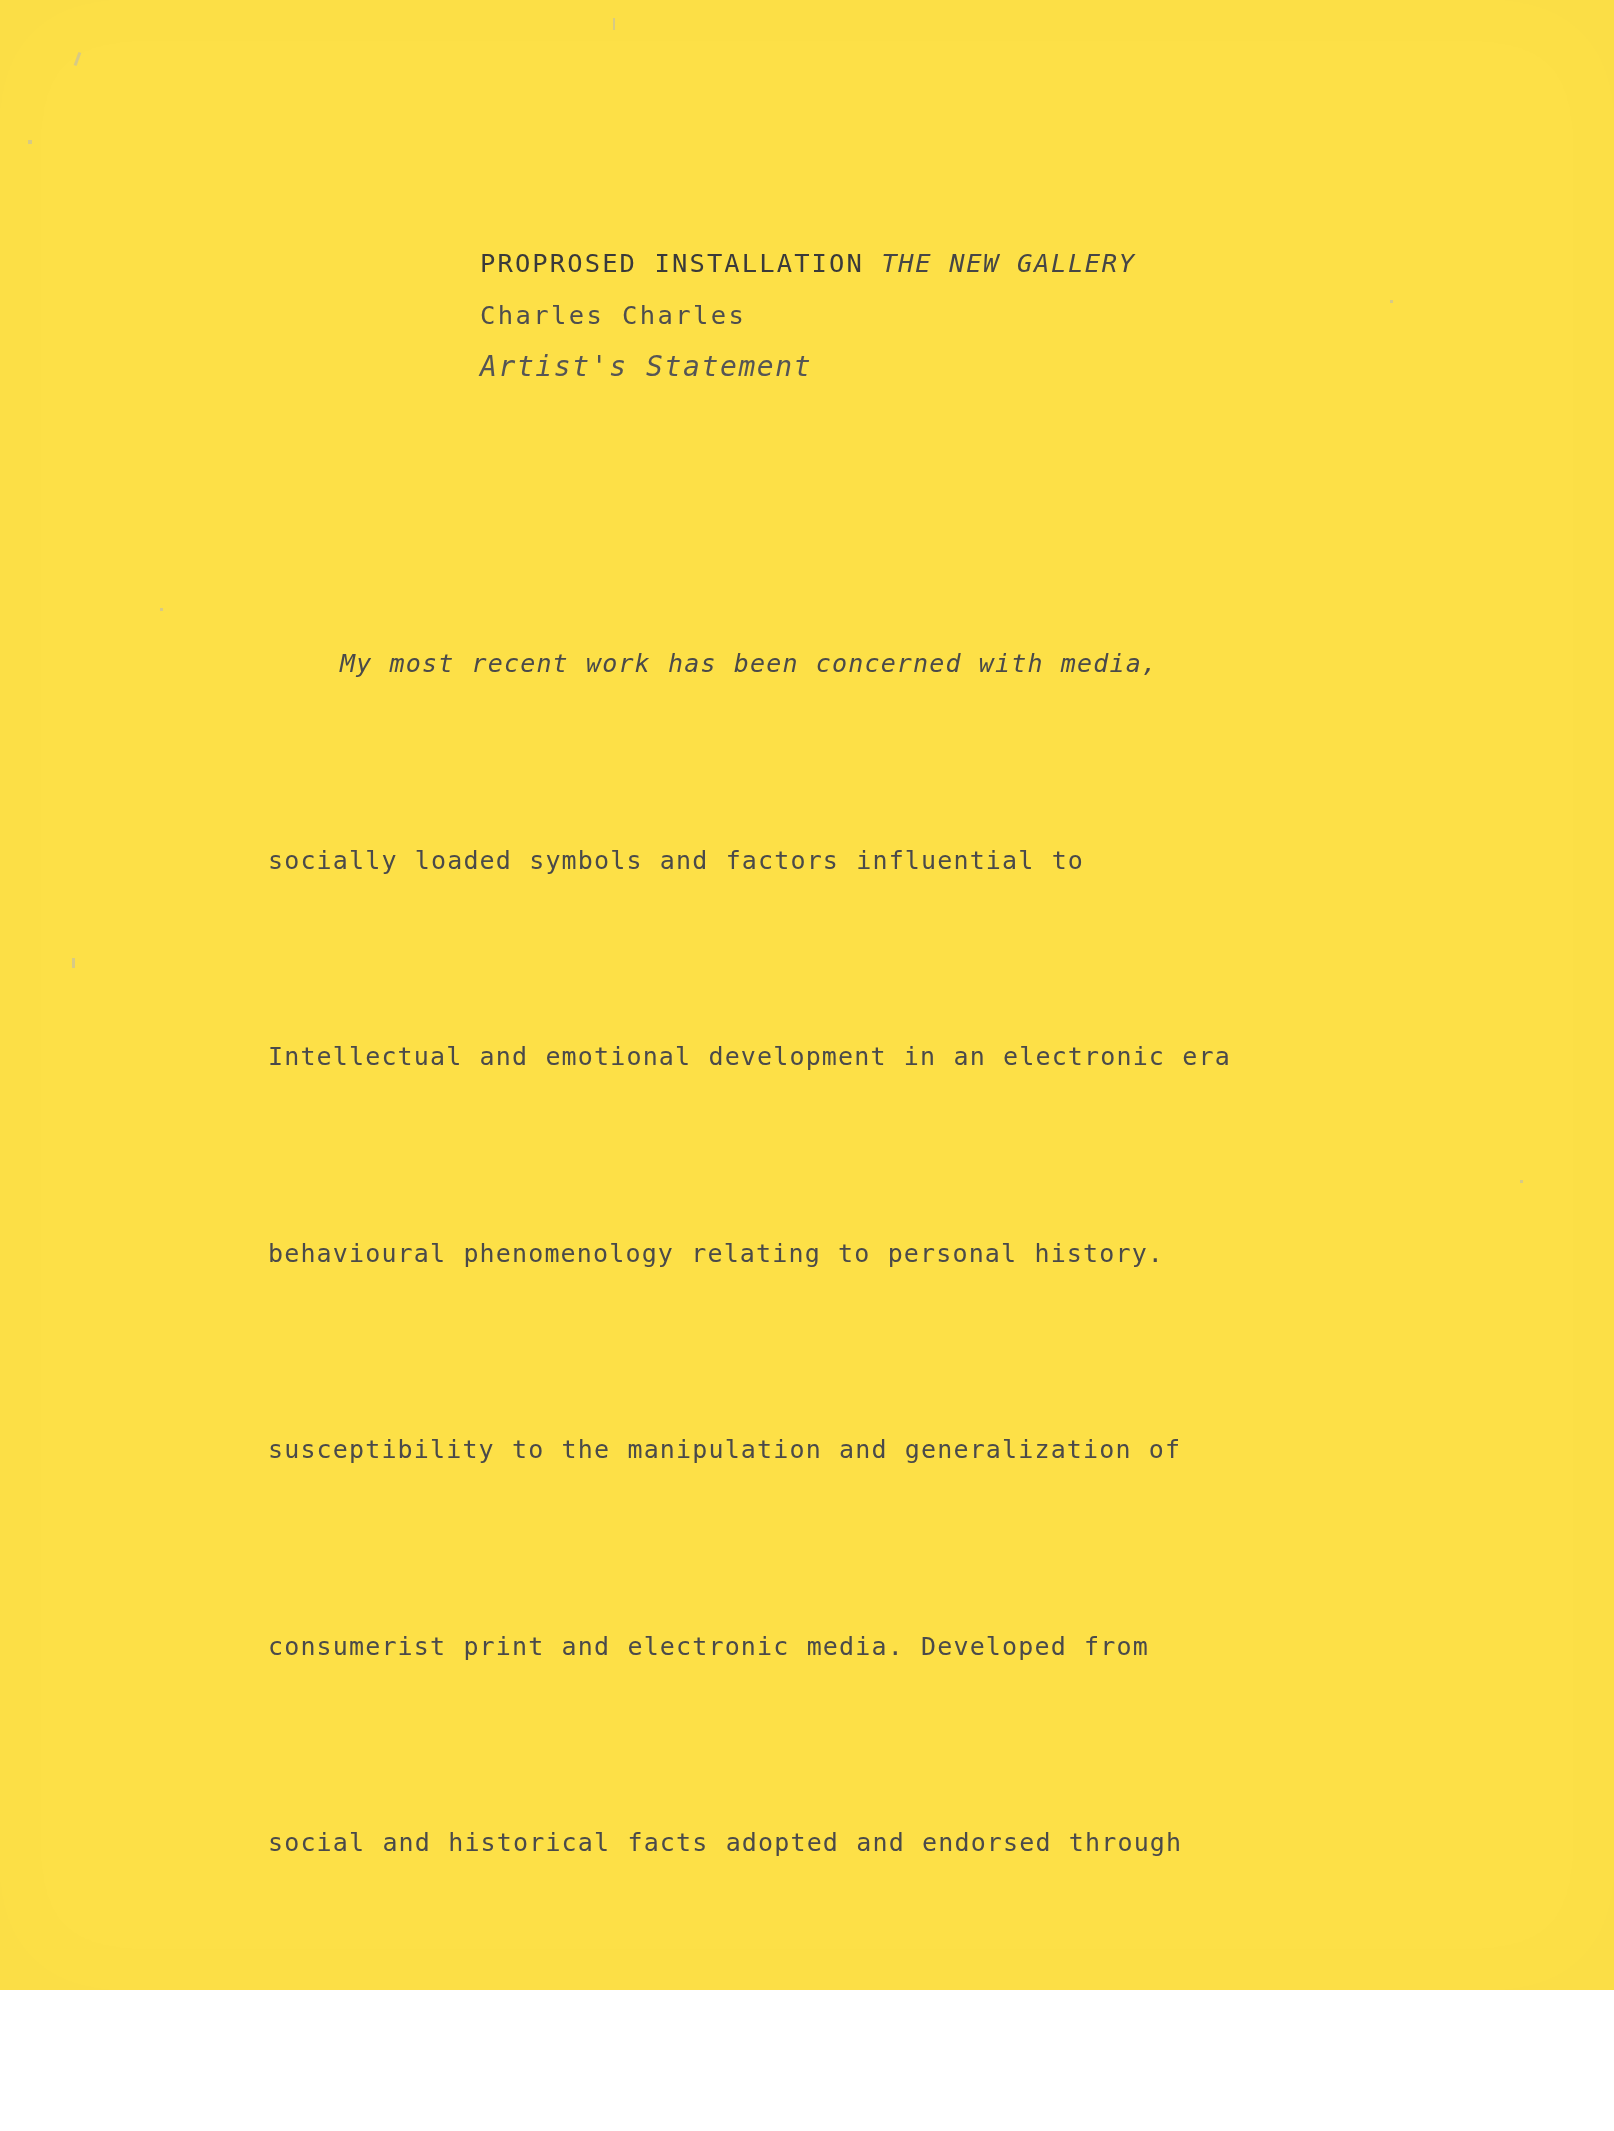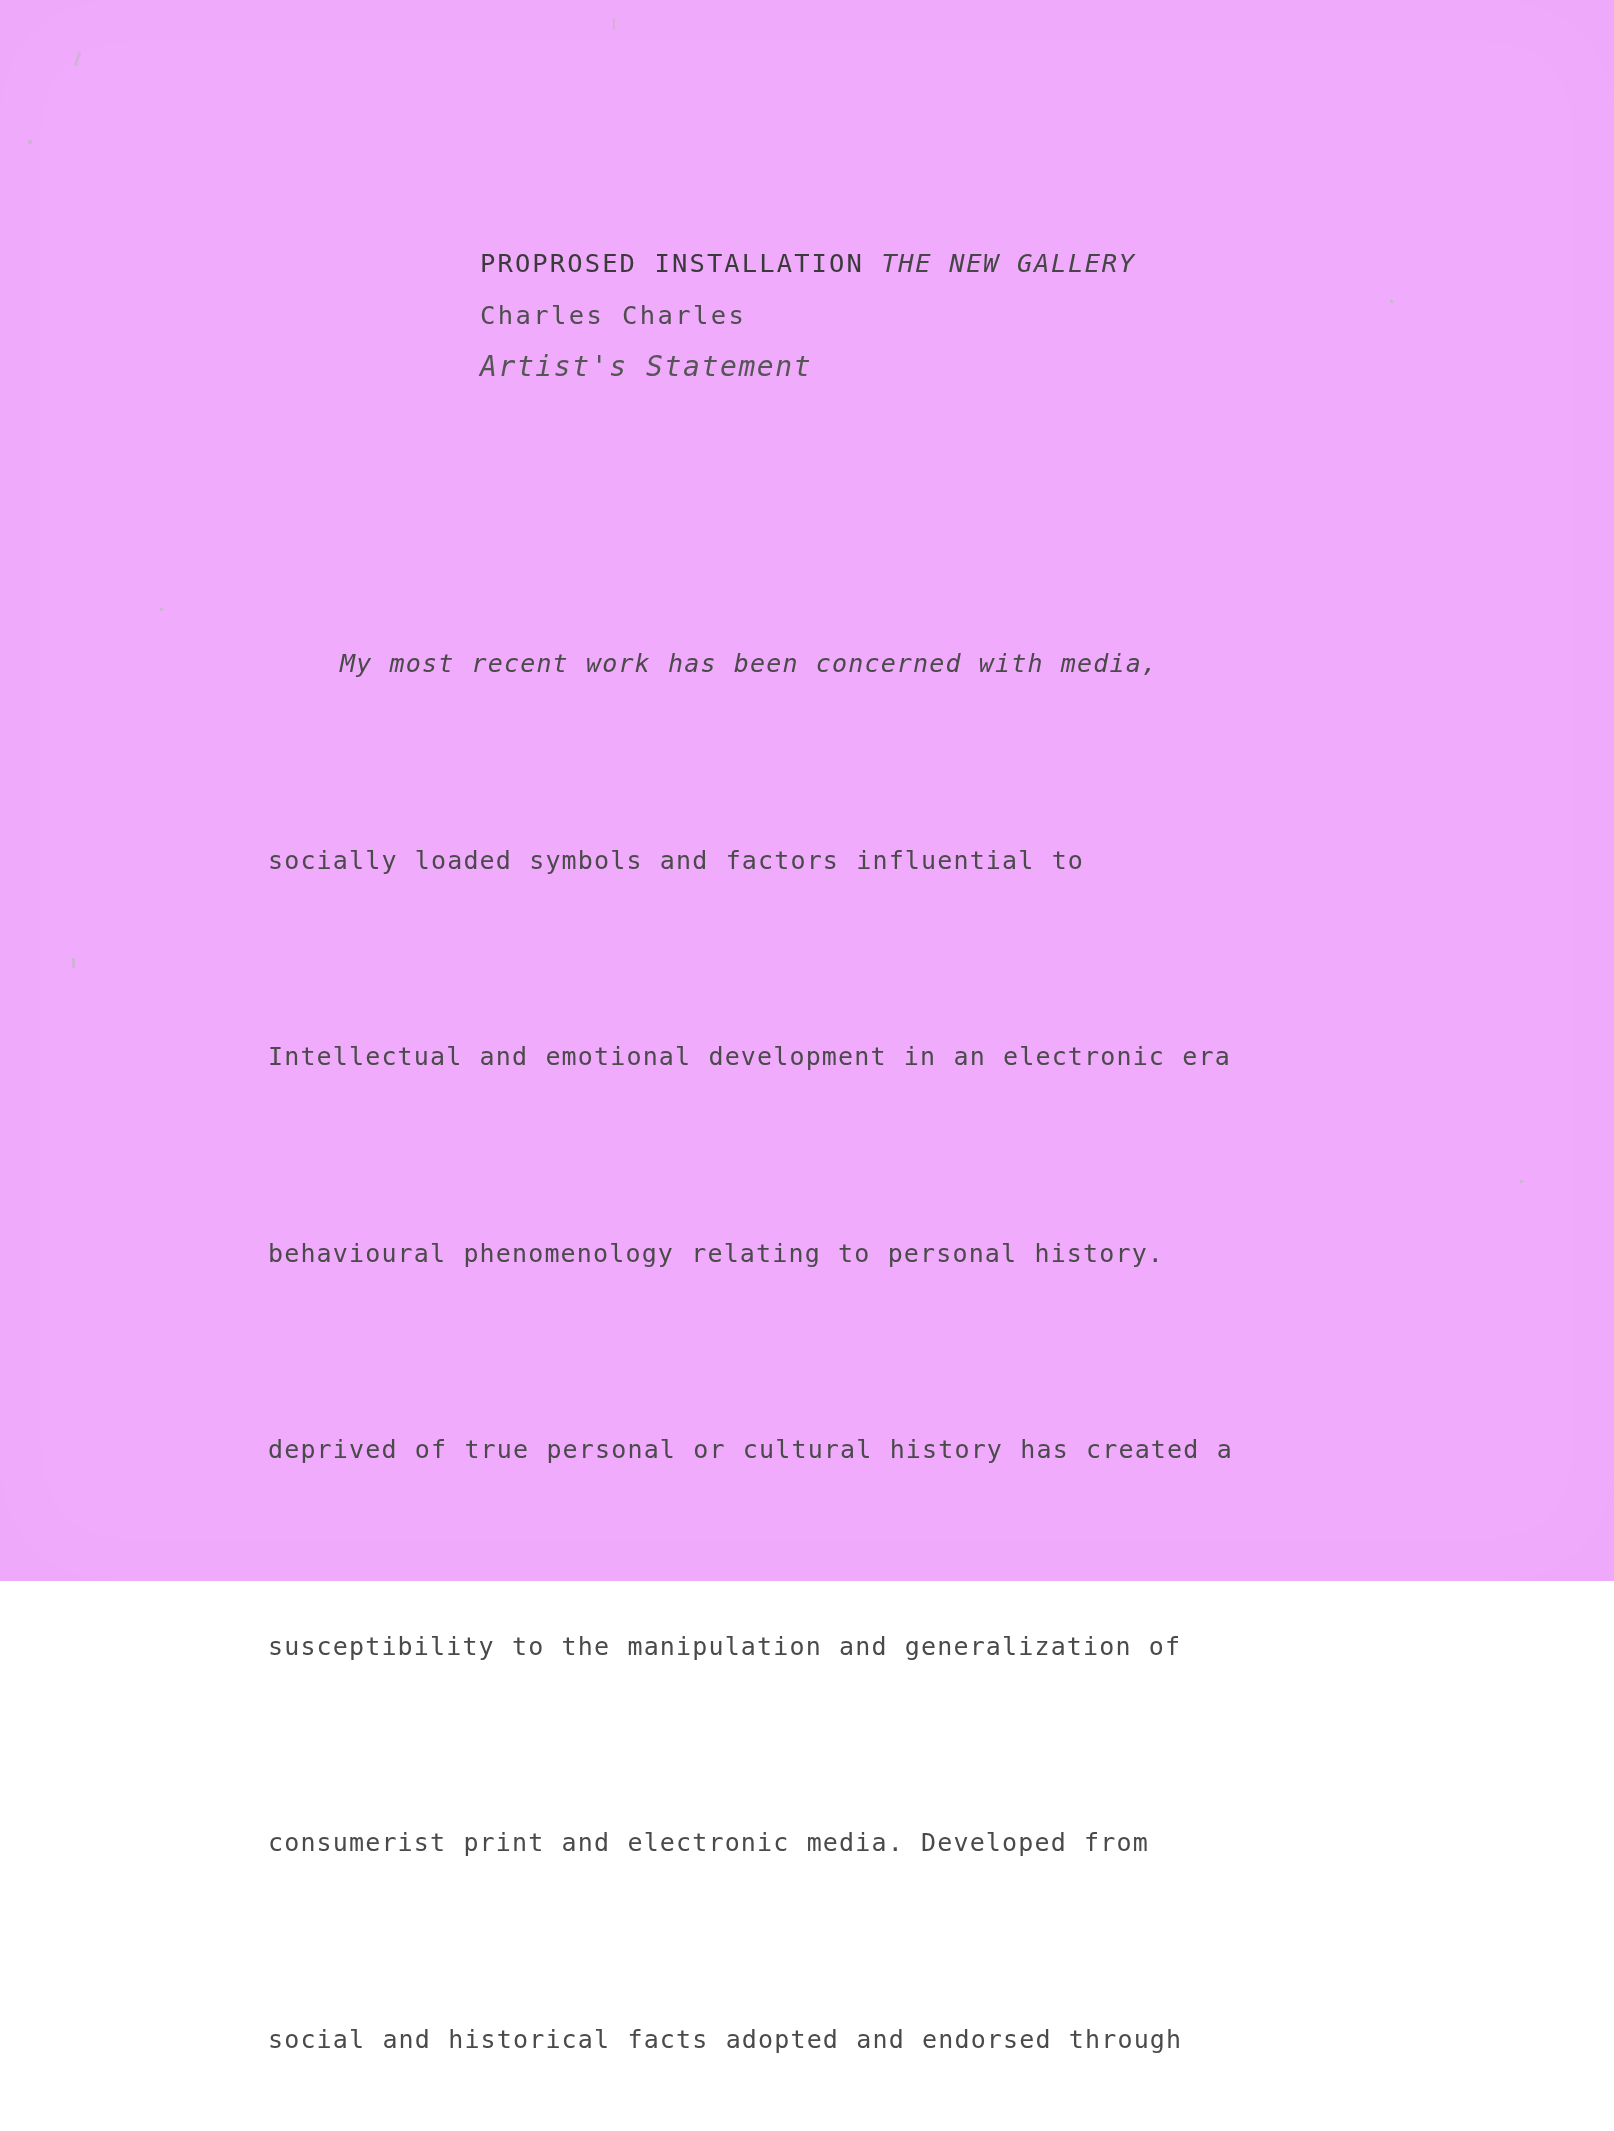--- a/index.html
+++ b/index.html
@@ -10,22 +10,22 @@
   body {
     width: 1614px;
     height: 2131px;
     overflow: hidden;
     font-family: "DejaVu Sans Mono", monospace;
     color: #3c3c3c;
   }
   .page {
     position: relative;
     width: 1614px;
-    height: 1581px;
-    background: #f0abfc;
+    height: 1990px;
+    background: #fde047;
     
     box-shadow: inset 0 0 120px rgba(0,0,0,0.015);
   }
   .speck {
     position: absolute;
     background: #b8b8b8;
     opacity: 0.55;
   }
   .sheet {
     position: absolute;
@@ -108,21 +108,20 @@
     <div class="line author">Charles Charles</div>
     <div class="line statement">Artist's Statement</div>
   </div>
 
   <div class="body-text">
     <p>
       <span class="ln indent">My most recent work has been concerned with media,</span>
       <span class="ln">socially loaded symbols and factors influential to</span>
       <span class="ln">Intellectual and emotional development in an electronic era</span>
       <span class="ln">behavioural phenomenology relating to personal history.</span>
-      <span class="ln">deprived of true personal or cultural history has created a</span>
       <span class="ln">susceptibility to the manipulation and generalization of</span>
       <span class="ln">consumerist print and electronic media. Developed from</span>
       <span class="ln">social and historical facts adopted and endorsed through</span>
       
       
       
       
       
       
       

